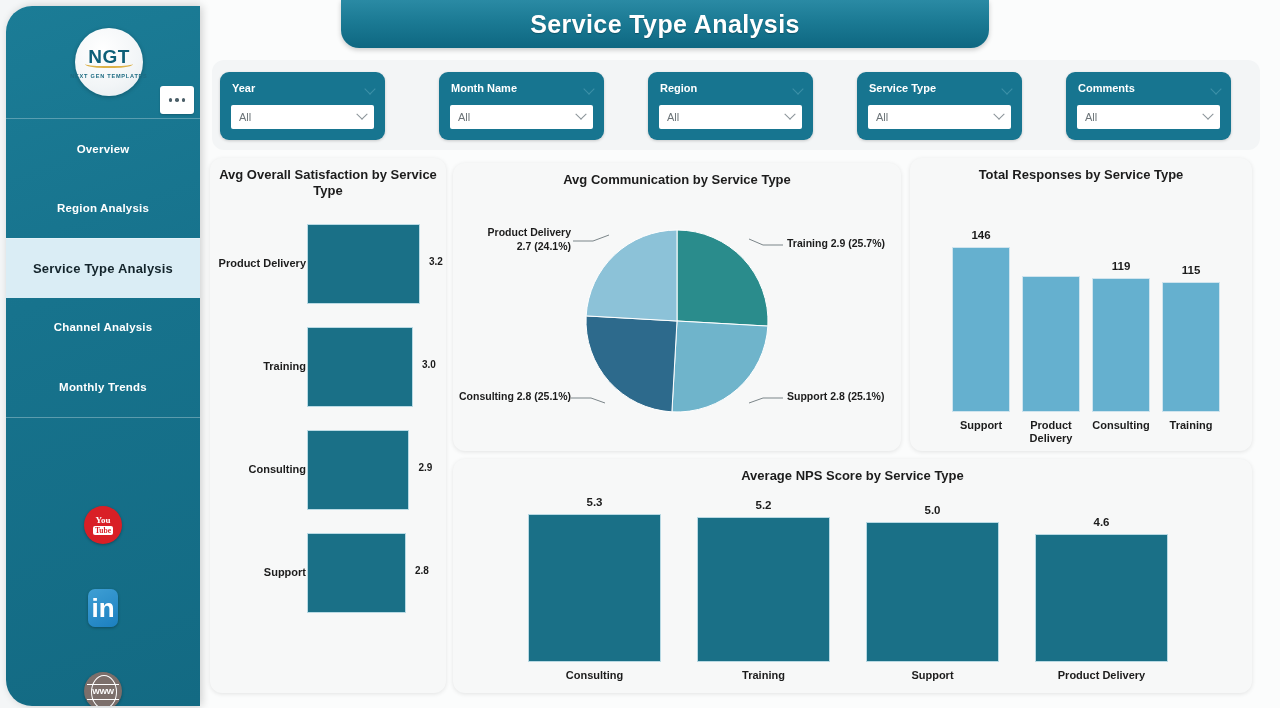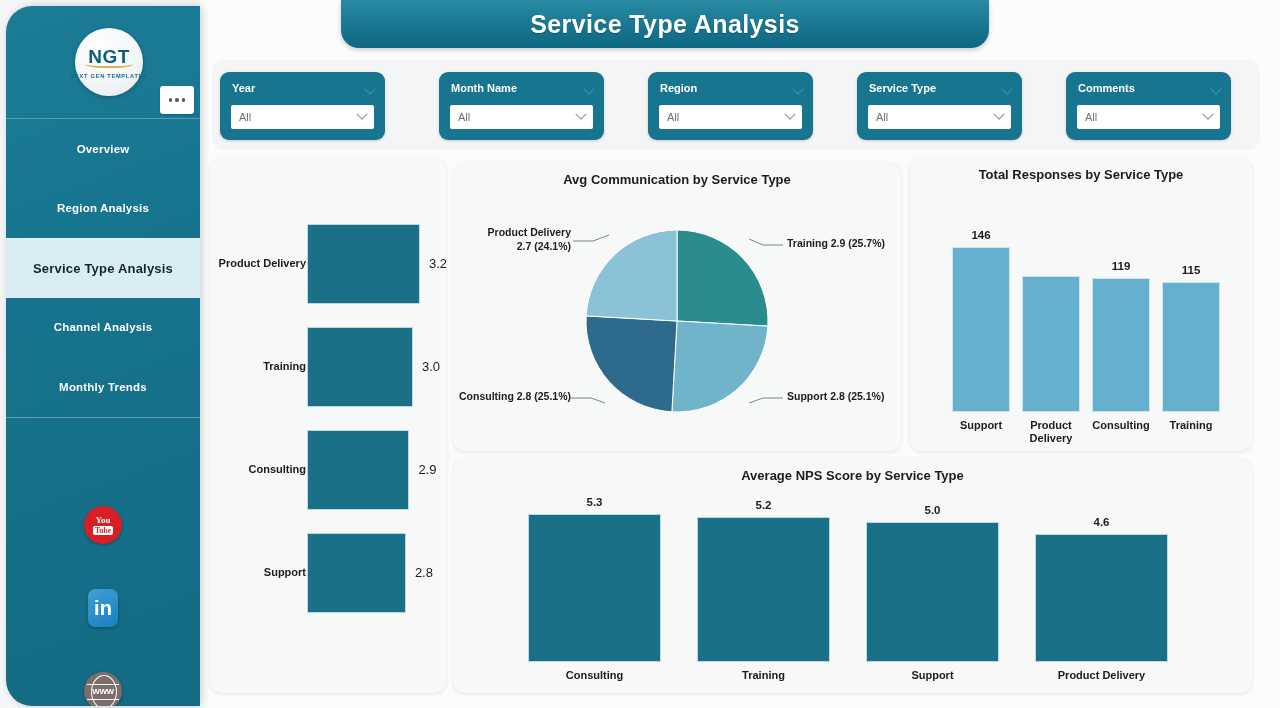--- a/index.html
+++ b/index.html
@@ -136,21 +136,21 @@
   .yt .y1 { color:#fff; font-size:9px; font-weight:bold; line-height:9px; font-family:"Liberation Serif", serif;}
   .yt .y2 {
     color:#d91f26; background:#fff; font-size:7.5px; font-weight:bold;
     line-height:9px; padding:0 2px; border-radius:2px; margin-top:1px;
     font-family:"Liberation Serif", serif;
   }
   .li {
     width: 30px; height: 38px; border-radius: 7px;
     background: linear-gradient(150deg,#3f9fd4 0%, #1b7fc0 100%);
     color: #ffffff;
-    font-size: 20px; font-weight: bold;
+    font-size: 26px; font-weight: bold;
     display:flex; align-items:center; justify-content:center;
     font-family:"Liberation Sans", sans-serif;
     box-shadow: 0 1px 3px rgba(0,0,0,0.3);
   }
   .www {
     width: 38px; height: 38px; border-radius: 50%;
     background: #7c6f6b;
     display:flex; align-items:center; justify-content:center;
     box-shadow: 0 1px 3px rgba(0,0,0,0.3);
     position: relative;
@@ -275,22 +275,22 @@
     color: #1c1c1c;
   }
   .hbar-rect {
     position: absolute;
     left: 100px;
     background: #1a7087;
     border: 1px solid #b9dae4;
   }
   .hbar-val {
     position: absolute;
-    font-size: 13px;
-    font-weight: normal;
+    font-size: 10px;
+    font-weight: bold;
     color: #1c1c1c;
   }
 
   
   .pie-wrap { position: absolute; left: 0; top: 0; width: 100%; height: 100%; }
   .pie-label {
     position: absolute;
     font-size: 10.5px;
     font-weight: bold;
     color: #1c1c1c;
@@ -429,20 +429,21 @@
       <div class="slicer-label">Comments</div>
       <div class="slicer-caret"></div>
       <div class="slicer-box">
         <span class="slicer-value">All</span>
         <span class="slicer-box-caret"></span>
       </div>
     </div>
   </div>
 
   <div class="card" id="card-satisfaction">
+    <div class="card-title">Avg Overall Satisfaction by Service Type</div>
     <div class="hbar-plot" id="hbar-plot">
         <div class="hbar-row" style="top: 16px; height: 80px;">
           <div class="hbar-cat" style="top: 33px;">Product Delivery</div>
           <div class="hbar-rect" style="left: 97px; top: 0px; width: 113px; height: 80px; background: rgb(26, 112, 135);"></div>
           <div class="hbar-val" style="left: 219px; top: 32px;">3.2</div>
         </div>
         <div class="hbar-row" style="top: 119px; height: 80px;">
           <div class="hbar-cat" style="top: 33px;">Training</div>
           <div class="hbar-rect" style="left: 97px; top: 0px; width: 105.938px; height: 80px; background: rgb(26, 112, 135);"></div>
           <div class="hbar-val" style="left: 211.938px; top: 32px;">3.0</div>

